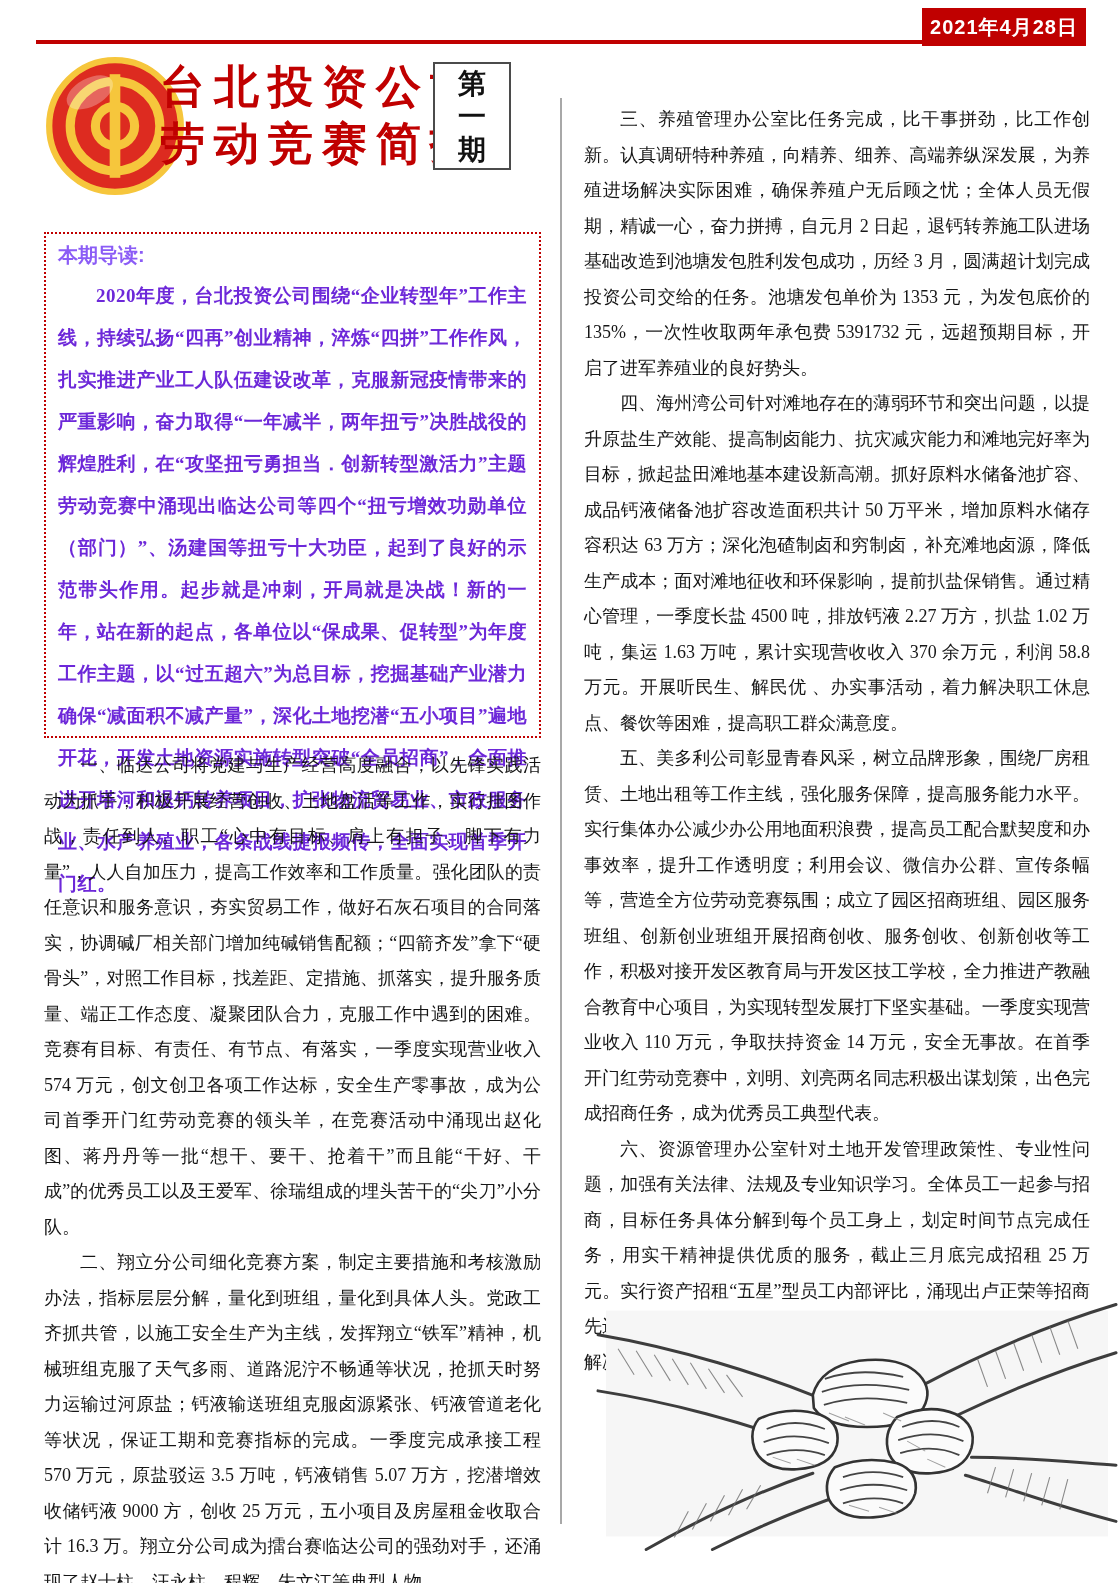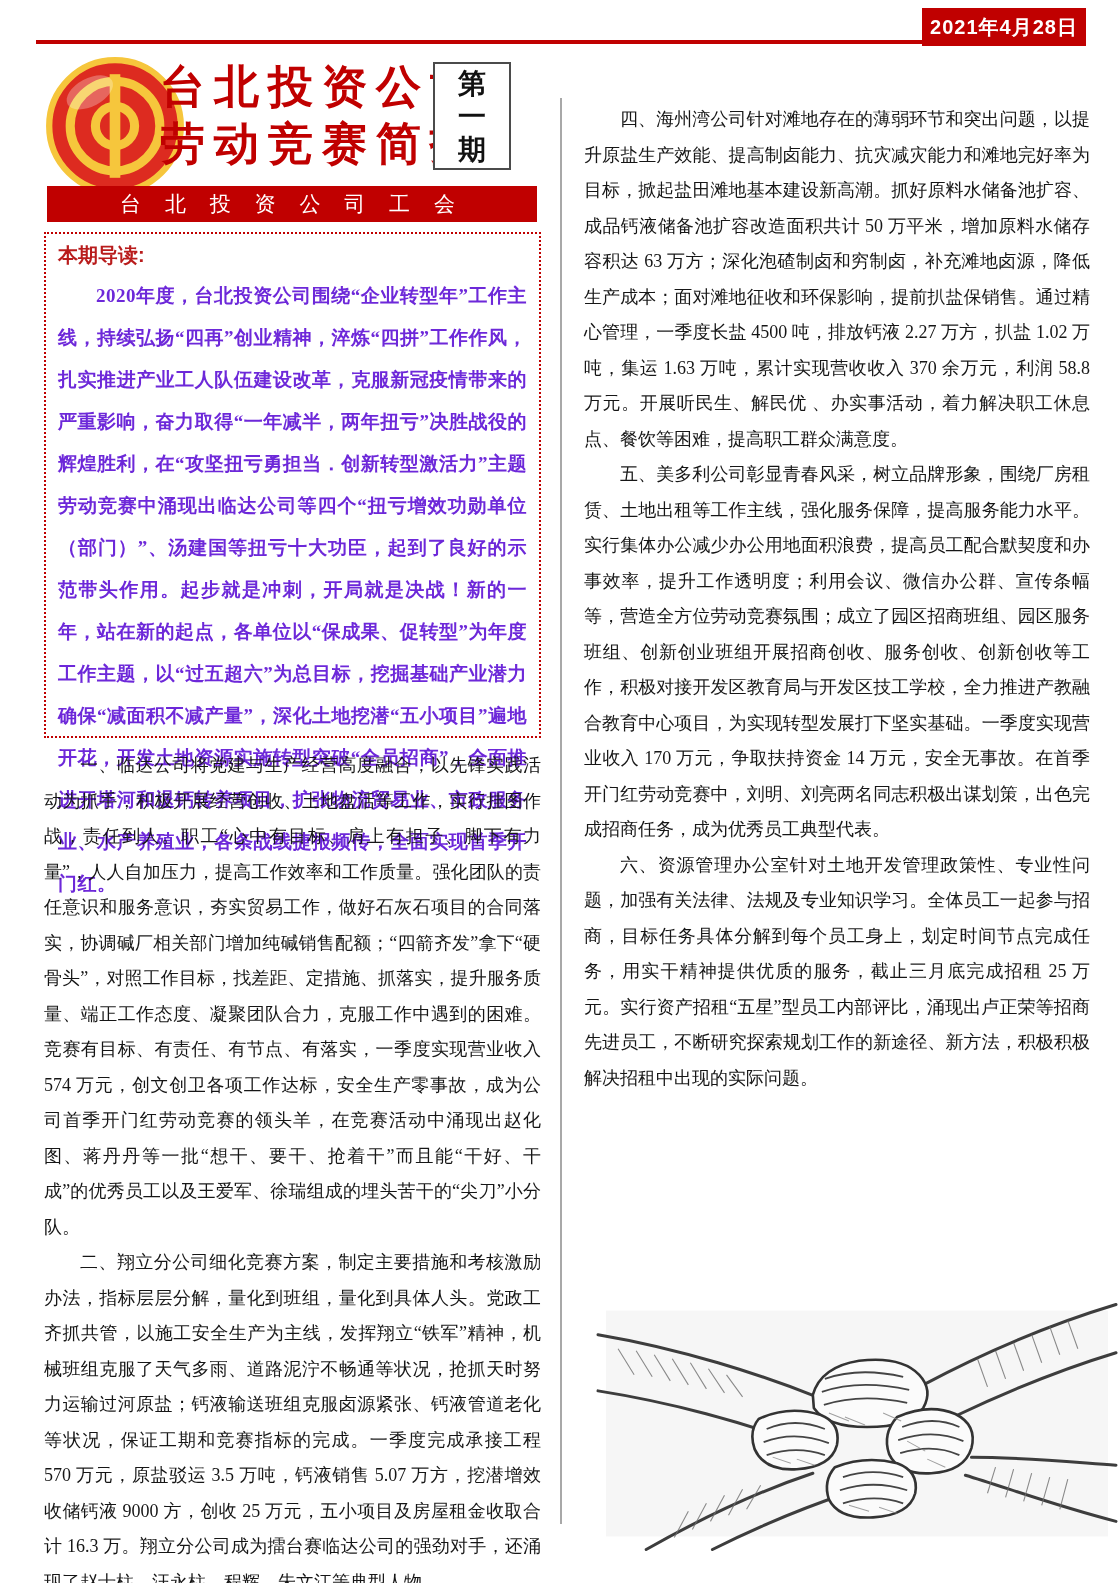--- a/index.html
+++ b/index.html
@@ -28,21 +28,21 @@
   .union-banner{
     position:absolute;left:47px;top:186px;width:490px;height:36px;background:#c00000;
     color:#ffffff;display:flex;align-items:center;justify-content:center;
     font-family:"Liberation Sans","DejaVu Sans",sans-serif;font-size:21px;letter-spacing:9px;font-weight:500;
   }
   
   .intro-box{
     position:absolute;left:44px;top:232px;width:497px;height:506px;box-sizing:border-box;
     border:2px dotted #c00000;padding:8px 12px;background:#ffffff;
   }
-  .intro-heading{font-size:20px;font-weight:bold;color:#b91c1c;font-family:"Liberation Sans","DejaVu Sans",sans-serif;}
+  .intro-heading{font-size:20px;font-weight:bold;color:#8b5cf6;font-family:"Liberation Sans","DejaVu Sans",sans-serif;}
   .intro-body{
     margin-top:6px;font-size:19px;font-weight:bold;color:#6d28d9;
     line-height:42px;text-align:justify;text-indent:2em;letter-spacing:0.5px;
   }
   
   .col-left{position:absolute;left:44px;top:748px;width:497px;}
   .col-right{position:absolute;left:584px;top:102px;width:506px;}
   .body-para{
     font-size:18px;line-height:35.5px;text-align:justify;text-indent:2em;margin:0;color:#161616;
   }
@@ -72,37 +72,37 @@
     <div>台北投资公司</div>
     <div>劳动竞赛简报</div>
   </div>
 
   <div class="issue-box">
     <span>第</span>
     <span>一</span>
     <span>期</span>
   </div>
 
-  <div class="union-banner">台 北 投 资 公 司 工 会</div>
 
   <div class="intro-box">
     <div class="intro-heading">本期导读:</div>
     <div class="intro-body">2020年度，台北投资公司围绕“企业转型年”工作主线，持续弘扬“四再”创业精神，淬炼“四拼”工作作风，扎实推进产业工人队伍建设改革，克服新冠疫情带来的严重影响，奋力取得“一年减半，两年扭亏”决胜战役的辉煌胜利，在“攻坚扭亏勇担当．创新转型激活力”主题劳动竞赛中涌现出临达公司等四个“扭亏增效功勋单位（部门）”、汤建国等扭亏十大功臣，起到了良好的示范带头作用。起步就是冲刺，开局就是决战！新的一年，站在新的起点，各单位以“保成果、促转型”为年度工作主题，以“过五超六”为总目标，挖掘基础产业潜力确保“减面积不减产量”，深化土地挖潜“五小项目”遍地开花，开发土地资源实施转型突破“全员招商”，全面推进开塔河和退钙转养项目，扩张物流贸易业、市政服务业、水产养殖业，各条战线捷报频传，全面实现首季开门红。</div>
   </div>
 
   <div class="col-left">
     <p class="body-para">一、临达公司将党建与生产经营高度融合，以先锋实践活动为抓手，积极开展经营创收、土地盘活等工作，实行挂图作战，责任到人。职工“心中有目标、肩上有担子、脚下有力量”，人人自加压力，提高工作效率和工作质量。强化团队的责任意识和服务意识，夯实贸易工作，做好石灰石项目的合同落实，协调碱厂相关部门增加纯碱销售配额；“四箭齐发”拿下“硬骨头”，对照工作目标，找差距、定措施、抓落实，提升服务质量、端正工作态度、凝聚团队合力，克服工作中遇到的困难。竞赛有目标、有责任、有节点、有落实，一季度实现营业收入 574 万元，创文创卫各项工作达标，安全生产零事故，成为公司首季开门红劳动竞赛的领头羊，在竞赛活动中涌现出赵化图、蒋丹丹等一批“想干、要干、抢着干”而且能“干好、干成”的优秀员工以及王爱军、徐瑞组成的埋头苦干的“尖刀”小分队。</p>
     <p class="body-para">二、翔立分公司细化竞赛方案，制定主要措施和考核激励办法，指标层层分解，量化到班组，量化到具体人头。党政工齐抓共管，以施工安全生产为主线，发挥翔立“铁军”精神，机械班组克服了天气多雨、道路泥泞不畅通等状况，抢抓天时努力运输过河原盐；钙液输送班组克服卤源紧张、钙液管道老化等状况，保证工期和竞赛指标的完成。一季度完成承接工程 570 万元，原盐驳运 3.5 万吨，钙液销售 5.07 万方，挖潜增效收储钙液 9000 方，创收 25 万元，五小项目及房屋租金收取合计 16.3 万。翔立分公司成为擂台赛临达公司的强劲对手，还涌现了赵士柱、汪永柱、程辉、朱文江等典型人物。</p>
   </div>
 
   <div class="col-divider"></div>
 
   <div class="col-right">
+    <p class="body-para">三、养殖管理办公室比任务完成，比干事拼劲，比工作创新。认真调研特种养殖，向精养、细养、高端养纵深发展，为养殖进场解决实际困难，确保养殖户无后顾之忧；全体人员无假期，精诚一心，奋力拼搏，自元月 2 日起，退钙转养施工队进场基础改造到池塘发包胜利发包成功，历经 3 月，圆满超计划完成投资公司交给的任务。池塘发包单价为 1353 元，为发包底价的 135%，一次性收取两年承包费 5391732 元，远超预期目标，开启了进军养殖业的良好势头。</p>
     <p class="body-para">四、海州湾公司针对滩地存在的薄弱环节和突出问题，以提升原盐生产效能、提高制卤能力、抗灾减灾能力和滩地完好率为目标，掀起盐田滩地基本建设新高潮。抓好原料水储备池扩容、成品钙液储备池扩容改造面积共计 50 万平米，增加原料水储存容积达 63 万方；深化泡碴制卤和穷制卤，补充滩地卤源，降低生产成本；面对滩地征收和环保影响，提前扒盐保销售。通过精心管理，一季度长盐 4500 吨，排放钙液 2.27 万方，扒盐 1.02 万吨，集运 1.63 万吨，累计实现营收收入 370 余万元，利润 58.8 万元。开展听民生、解民优 、办实事活动，着力解决职工休息点、餐饮等困难，提高职工群众满意度。</p>
-    <p class="body-para">五、美多利公司彰显青春风采，树立品牌形象，围绕厂房租赁、土地出租等工作主线，强化服务保障，提高服务能力水平。实行集体办公减少办公用地面积浪费，提高员工配合默契度和办事效率，提升工作透明度；利用会议、微信办公群、宣传条幅等，营造全方位劳动竞赛氛围；成立了园区招商班组、园区服务班组、创新创业班组开展招商创收、服务创收、创新创收等工作，积极对接开发区教育局与开发区技工学校，全力推进产教融合教育中心项目，为实现转型发展打下坚实基础。一季度实现营业收入 170 万元，争取扶持资金 14 万元，安全无事故。在首季开门红劳动竞赛中，刘明、刘亮两名同志积极出谋划策，出色完成招商任务，成为优秀员工典型代表。</p>
+    <p class="body-para">五、美多利公司彰显青春风采，树立品牌形象，围绕厂房租赁、土地出租等工作主线，强化服务保障，提高服务能力水平。实行集体办公减少办公用地面积浪费，提高员工配合默契度和办事效率，提升工作透明度；利用会议、微信办公群、宣传条幅等，营造全方位劳动竞赛氛围；成立了园区招商班组、园区服务班组、创新创业班组开展招商创收、服务创收、创新创收等工作，积极对接开发区教育局与开发区技工学校，全力推进产教融合教育中心项目，为实现转型发展打下坚实基础。一季度实现营业收入 110 万元，争取扶持资金 14 万元，安全无事故。在首季开门红劳动竞赛中，刘明、刘亮两名同志积极出谋划策，出色完成招商任务，成为优秀员工典型代表。</p>
     <p class="body-para">六、资源管理办公室针对土地开发管理政策性、专业性问题，加强有关法律、法规及专业知识学习。全体员工一起参与招商，目标任务具体分解到每个员工身上，划定时间节点完成任务，用实干精神提供优质的服务，截止三月底完成招租 25 万元。实行资产招租“五星”型员工内部评比，涌现出卢正荣等招商先进员工，不断研究探索规划工作的新途径、新方法，积极积极解决招租中出现的实际问题。</p>
   </div>
 
   <div class="hands-art">
     <svg viewBox="0 0 520 260" width="522" height="262">
       <rect x="10" y="20" width="500" height="225" fill="#f6f6f6"></rect>
 
       <g stroke="#3d3d3d" stroke-width="3" fill="none" stroke-linecap="round">
         <path d="M2,44 C85,58 165,84 220,106"></path>
         <path d="M2,100 C78,112 148,132 196,150"></path>

